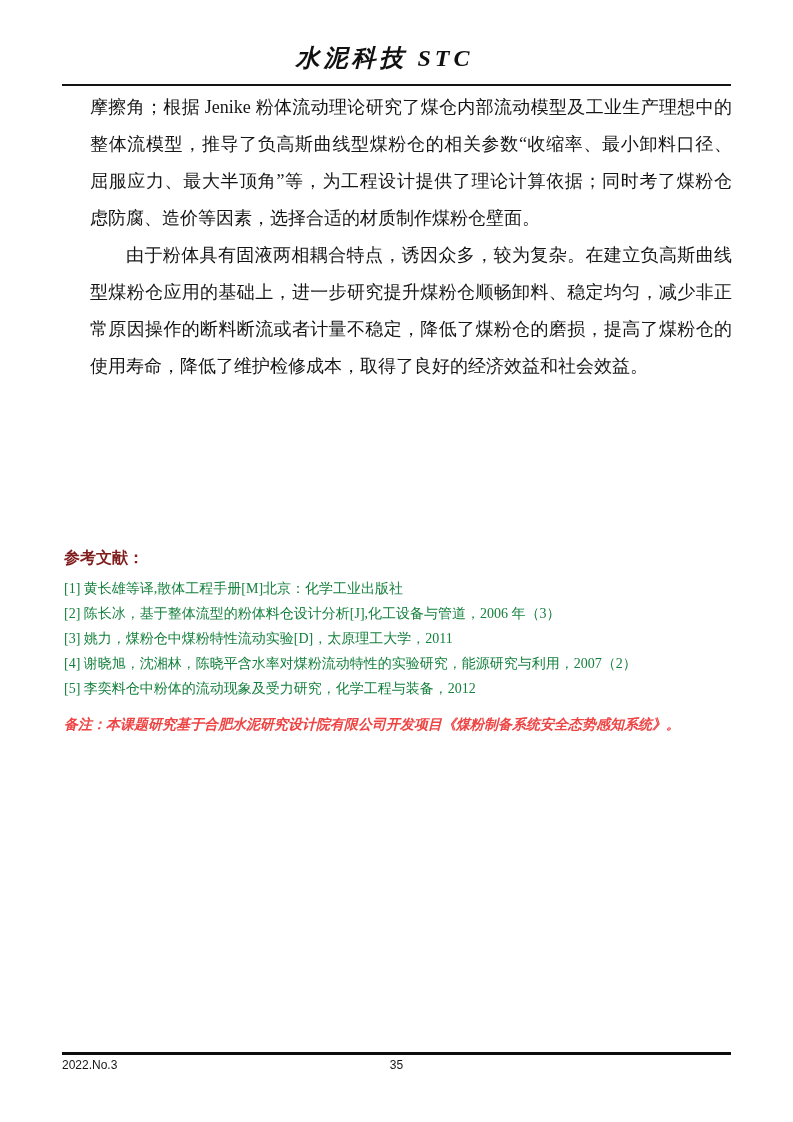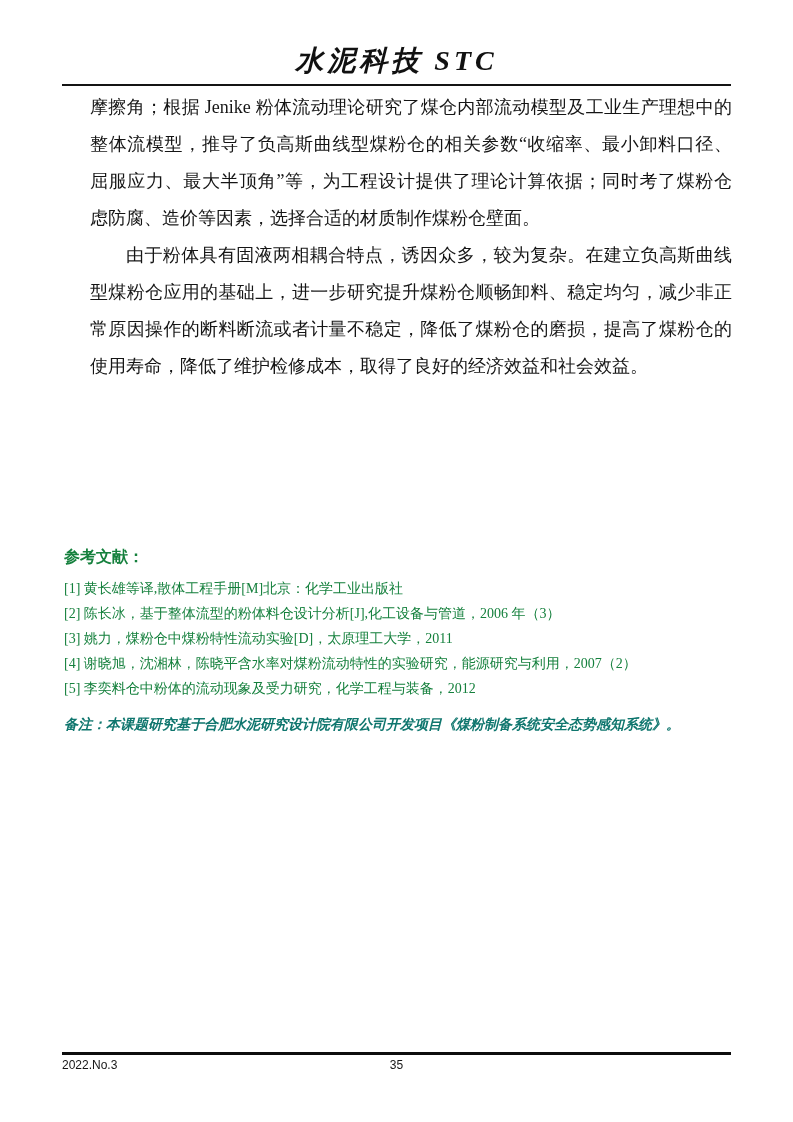--- a/index.html
+++ b/index.html
@@ -14,24 +14,24 @@
     margin: 0 auto;
     background: #ffffff;
     color: #1b1b1b;
     font-family: "Liberation Serif", "DejaVu Serif", serif;
     overflow: hidden;
   }
   
   .journal-header {
     position: absolute;
     top: 42px;
-    left: 62px;
+    left: 50px;
     width: 669px;
     text-align: center;
-    font-size: 28px;
+    font-size: 24px;
     font-weight: 600;
     font-style: italic;
     letter-spacing: 4px;
     color: #111;
   }
   .header-rule {
     position: absolute;
     top: 84px;
     left: 62px;
     width: 669px;
@@ -61,44 +61,44 @@
     text-indent: 2em;
   }
   
   .refs {
     position: absolute;
     top: 546px;
     left: 64px;
     width: 680px;
   }
   .refs-heading {
-    font-family: Liberation Mono, monospace;
+    font-family: Liberation Sans, sans-serif;
     font-weight: bold;
     font-size: 16px;
     line-height: 24px;
     margin-bottom: 6px;
-    color: #15803d;
+    color: #7f1d1d;
   }
   .ref-item {
     font-size: 14px;
     line-height: 25px;
     color: #15803d;
     white-space: nowrap;
   }
   
   .note {
     position: absolute;
     top: 714px;
     left: 64px;
     width: 700px;
     font-size: 14px;
     line-height: 22px;
     font-style: italic;
     font-weight: 600;
-    color: #0f766e;
+    color: #ef4444;
   }
   
   .footer-rule {
     position: absolute;
     top: 1052px;
     left: 62px;
     width: 669px;
     height: 2.5px;
     background: #0d0d0d;
   }

